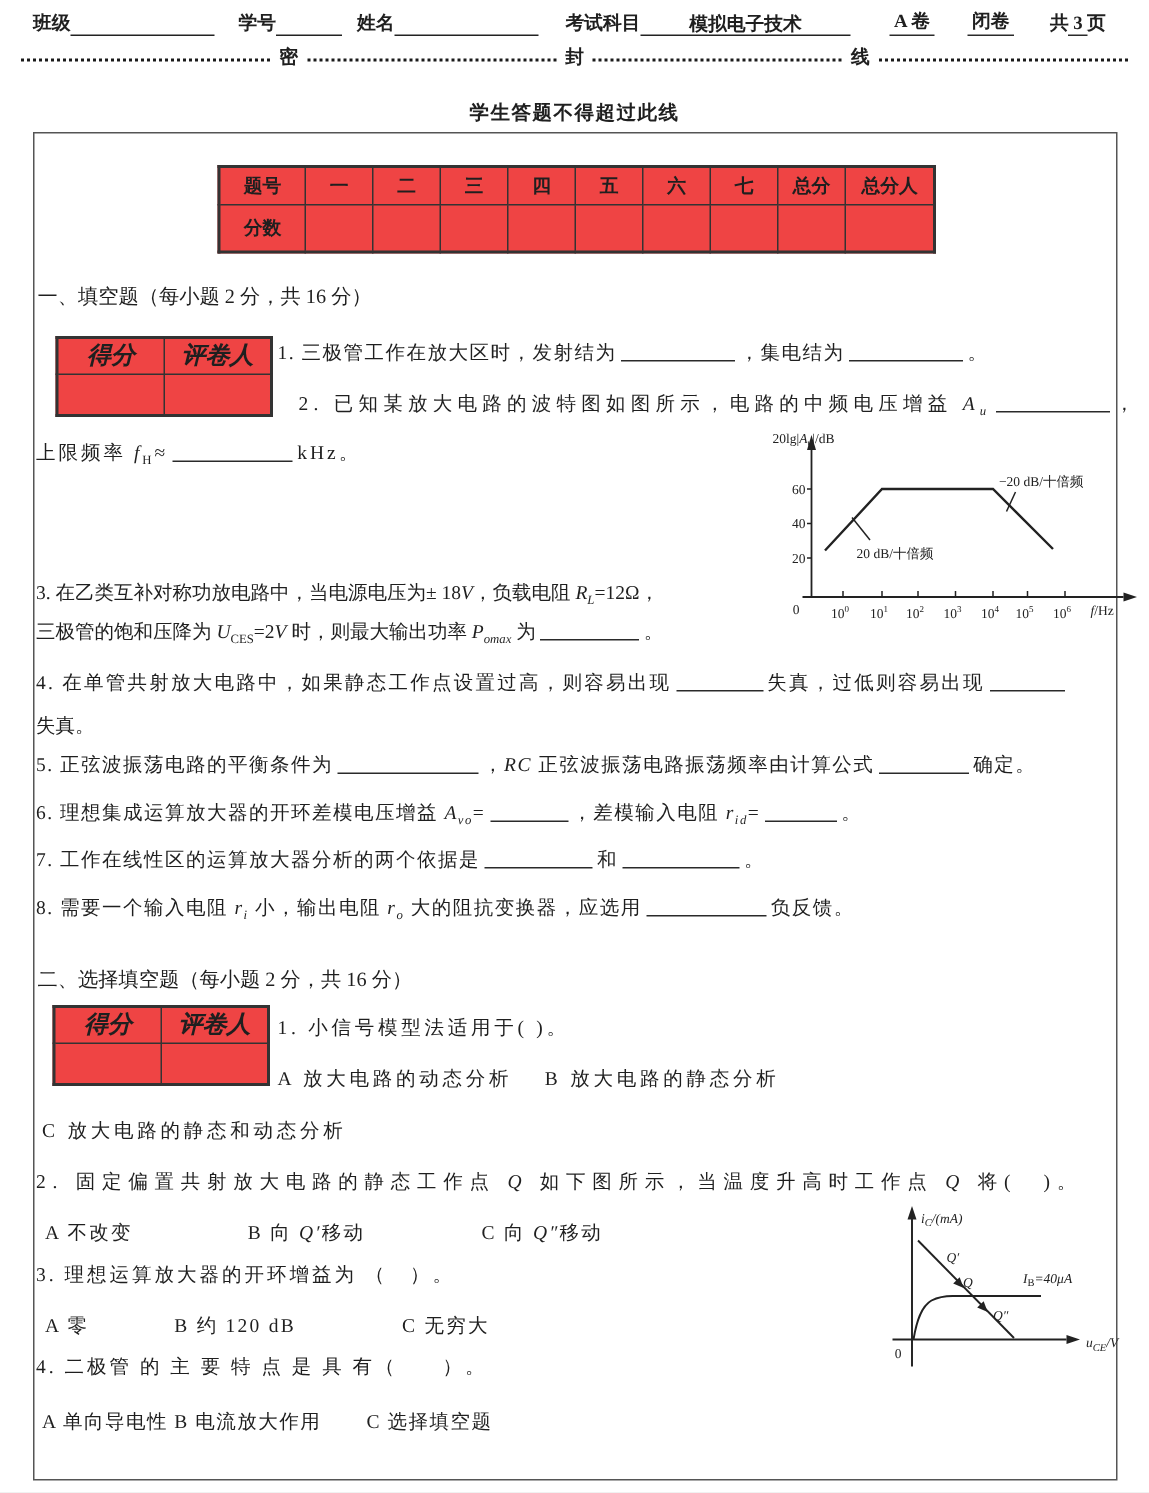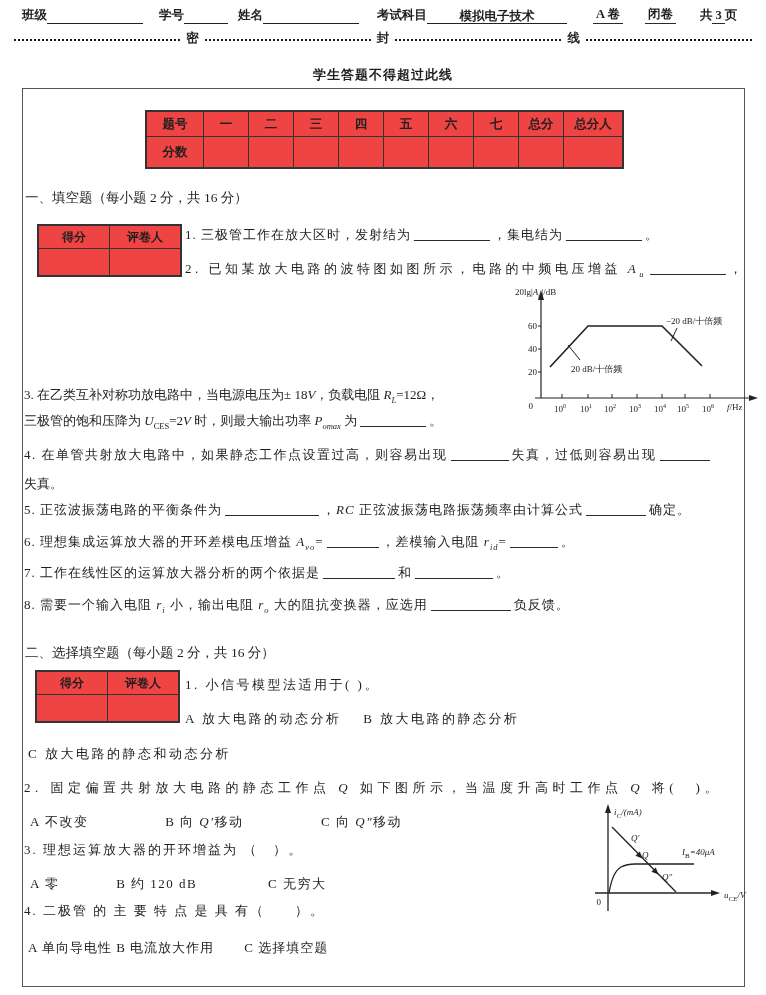--- a/index.html
+++ b/index.html
@@ -23,21 +23,21 @@
           font-size:13px;font-weight:bold;letter-spacing:1px;}
   .answer-box{position:absolute;left:22px;top:88px;width:721px;height:897px;
               border:1.6px solid #555;}
   
   table{border-collapse:collapse;position:absolute;background:#ef4444;}
   .score{left:145px;top:110px;border:2px solid #333;}
   .score th,.score td{border:1.2px solid #333;font-size:12.5px;font-weight:bold;
                       text-align:center;padding:0;}
   .score th{height:24px;} .score td{height:30px;}
   .grade{border:2px solid #333;}
-  .grade th{border:1.2px solid #333;width:68px;height:20px;font-size:12px;font-weight:bold;text-align:center;}
+  .grade th{border:1.2px solid #333;width:68px;height:20px;font-size:16px;font-weight:bold;text-align:center;font-style:italic;}
   .grade td{border:1.2px solid #333;height:24px;}
   
   .ls1{letter-spacing:1px;}.ls15{letter-spacing:1.5px;}.ls2{letter-spacing:2px;}
   .ls25{letter-spacing:2.5px;}.ls35{letter-spacing:3.5px;}.ls45{letter-spacing:4.5px;}
   .mr{display:inline-block;}
   
   .st{font-size:9px;fill:#222;font-family:"Liberation Serif","DejaVu Serif",serif;}
   .it{font-style:italic;}
   svg line,svg polyline,svg path{stroke:#222;fill:none;}
   svg polygon{fill:#222;stroke:none;}
@@ -124,24 +124,27 @@
           <td></td>
         <td></td>
         </tr>
   </tbody>
     </table>
 
   <div class="line ls1" style="left:185px;top:227px">
     <span>1. 三极管工作在放大区时，发射结为</span><span class="blank" style="width:76px"></span><span>，集电结为</span><span class="blank" style="width:76px"></span><span>。</span>
   </div>
 
-  <div class="line ls35" style="left:185px;top:261px">
+  <div class="line ls35" style="left:199px;top:261px">
     <span>2. 已知某放大电路的波特图如图所示，电路的中频电压增益</span> <span class="m">A</span><sub class="s m">u</sub><span class="blank" style="width:76px"></span><span>，</span>
   </div>
 
+  <div class="line ls2" style="left:24px;top:294px">
+    <span>上限频率</span> <span class="m">f</span><sub class="s">H</sub><span>≈</span><span class="blank" style="width:80px"></span><span>kHz。</span>
+  </div>
 
   <div class="line" style="left:24px;top:387px">
     <span>3. 在乙类互补对称功放电路中，当电源电压为± 18</span><span class="m">V</span><span>，负载电阻</span> <span class="m">R</span><sub class="s m">L</sub><span>=12Ω，</span>
   </div>
 
   <div class="line" style="left:24px;top:413px">
     <span>三极管的饱和压降为</span> <span class="m">U</span><sub class="s">CES</sub><span>=2</span><span class="m">V</span><span> 时，则最大输出功率</span> <span class="m">P</span><sub class="s m">omax</sub> <span>为</span><span class="blank" style="width:66px"></span><span>。</span>
   </div>
 
   <div class="line ls15" style="left:24px;top:447px">

